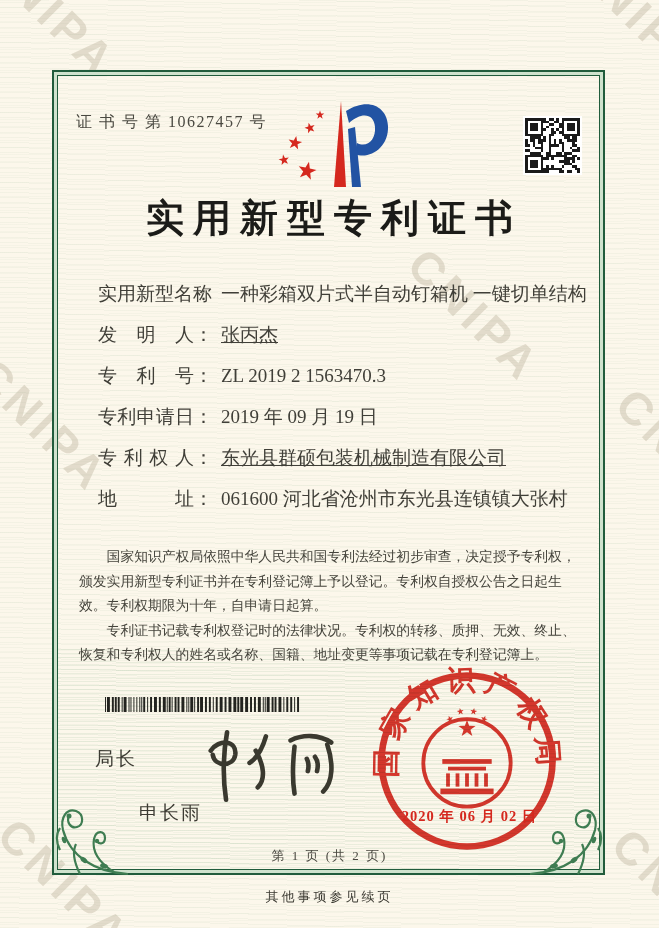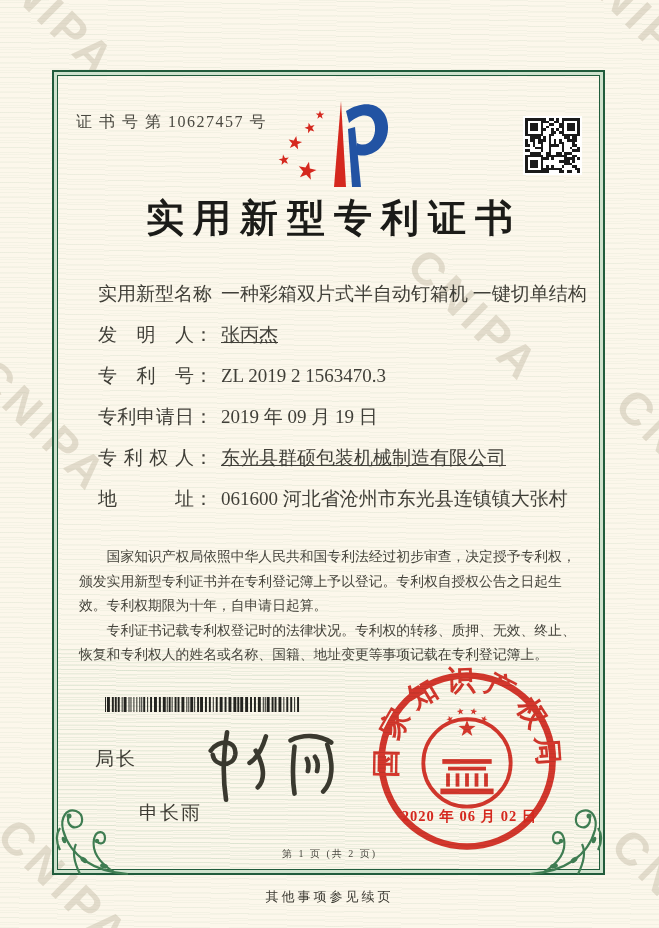--- a/index.html
+++ b/index.html
@@ -30,21 +30,21 @@
   .paras{position:absolute;left:79px;top:545px;width:502px;font-size:13.8px;line-height:1.78;
       color:#45443c;z-index:2;}
   .paras p{margin:0;text-indent:2em;}
   .barcode{position:absolute;left:105px;top:697px;width:196px;height:15px;z-index:2;}
   .signer{position:absolute;font-size:19px;color:#3c3b33;letter-spacing:2px;z-index:2;}
   .sig{position:absolute;left:186px;top:720px;z-index:2;}
   .seal{position:absolute;left:372px;top:666px;width:190px;height:190px;z-index:3;
       mix-blend-mode:multiply;opacity:.92;}
   .seal-date{position:absolute;left:377px;top:807px;width:185px;text-align:center;font-size:14.5px;
       color:#d5281e;letter-spacing:1px;z-index:3;font-weight:bold;}
-  .page-indicator{position:absolute;left:0;right:0;top:847px;text-align:center;font-size:10px;
+  .page-indicator{position:absolute;left:0;right:0;top:847px;text-align:center;font-size:13px;
       color:#4a4941;z-index:2;letter-spacing:2px;}
   .note{position:absolute;left:0;right:0;top:888px;text-align:center;font-size:13px;
       color:#3b3a32;letter-spacing:3px;z-index:2;}
   .orn{position:absolute;z-index:2;}
   .orn.right{transform:scaleX(-1);}
 </style>
 </head>
 <body>
 
 <svg width="0" height="0" style="position:absolute">

